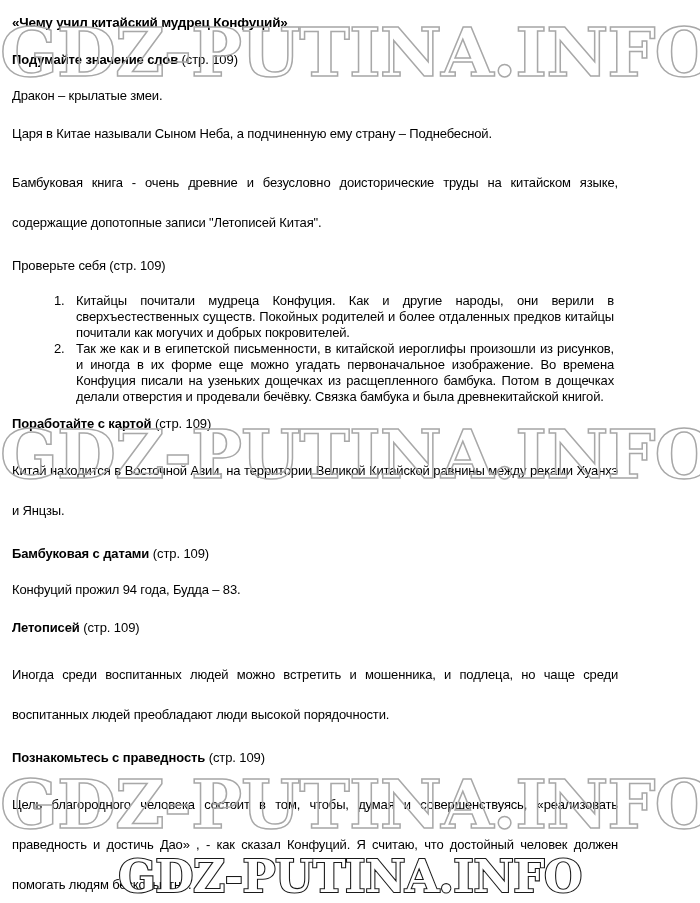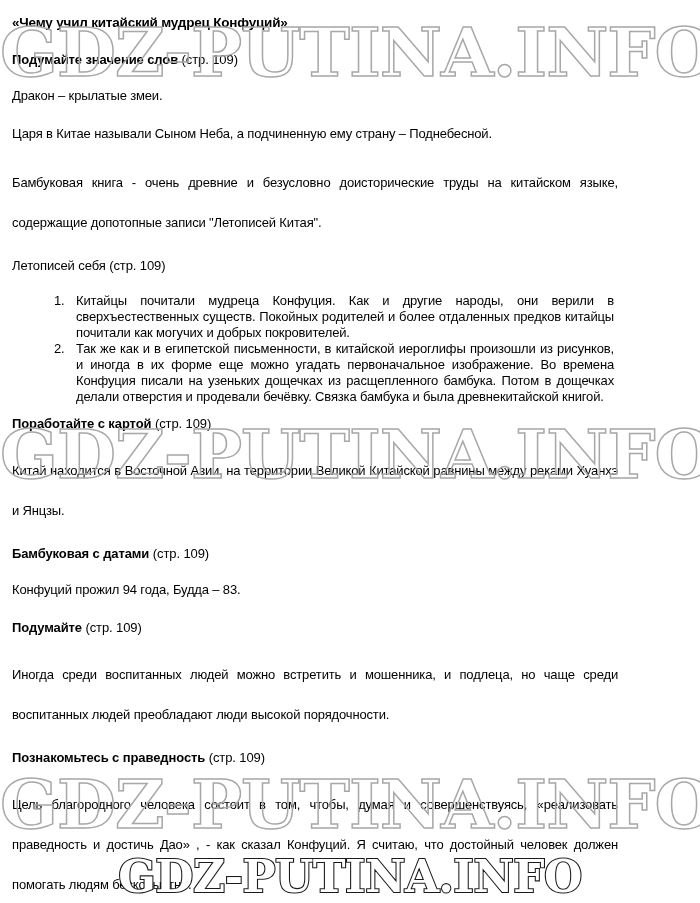--- a/index.html
+++ b/index.html
@@ -120,42 +120,42 @@
     <span class="h-bold">Подумайте значение слов</span><span class="h-norm"> (стр. 109)</span>
   </div>
 
   <div class="para tight">Дракон – крылатые змеи.</div>
 
   <div class="para tight">Царя в Китае называли Сыном Неба, а подчиненную ему страну – Поднебесной.</div>
 
   <div class="para">Бамбуковая книга - очень древние и безусловно доисторические труды на китайском языке, содержащие допотопные записи "Летописей Китая".</div>
 
   <div class="heading">
-    <span class="h-norm">Летописей себя</span><span class="h-norm"> (стр. 109)</span>
+    <span class="h-norm">Проверьте себя</span><span class="h-norm"> (стр. 109)</span>
   </div>
 
   <ol class="numlist">
     <li>Китайцы почитали мудреца Конфуция. Как и другие народы, они верили в сверхъестественных существ. Покойных родителей и более отдаленных предков китайцы почитали как могучих и добрых покровителей.</li>
     <li>Так же как и в египетской письменности, в китайской иероглифы произошли из рисунков, и иногда в их форме еще можно угадать первоначальное изображение. Во времена Конфуция писали на узеньких дощечках из расщепленного бамбука. Потом в дощечках делали отверстия и продевали бечёвку. Связка бамбука и была древнекитайской книгой.</li>
   </ol>
 
   <div class="heading">
     <span class="h-bold">Поработайте с картой</span><span class="h-norm"> (стр. 109)</span>
   </div>
 
   <div class="para">Китай находится в Восточной Азии, на территории Великой Китайской равнины между реками Хуанхэ и Янцзы.</div>
 
   <div class="heading">
     <span class="h-bold">Бамбуковая с датами</span><span class="h-norm"> (стр. 109)</span>
   </div>
 
   <div class="para tight">Конфуций прожил 94 года, Будда – 83.</div>
 
   <div class="heading">
-    <span class="h-bold">Подумайте</span><span class="h-norm"> (стр. 109)</span>
+    <span class="h-bold">Летописей</span><span class="h-norm"> (стр. 109)</span>
   </div>
 
   <div class="para">Иногда среди воспитанных людей можно встретить и мошенника, и подлеца, но чаще среди воспитанных людей преобладают люди высокой порядочности.</div>
 
   <div class="heading">
     <span class="h-bold">Познакомьтесь с праведность</span><span class="h-norm"> (стр. 109)</span>
   </div>
 
   <div class="para">Цель благородного человека состоит в том, чтобы, думая и совершенствуясь, «реализовать праведность и достичь Дао» , - как сказал Конфуций. Я считаю, что достойный человек должен помогать людям бескорыстно.</div>
 

